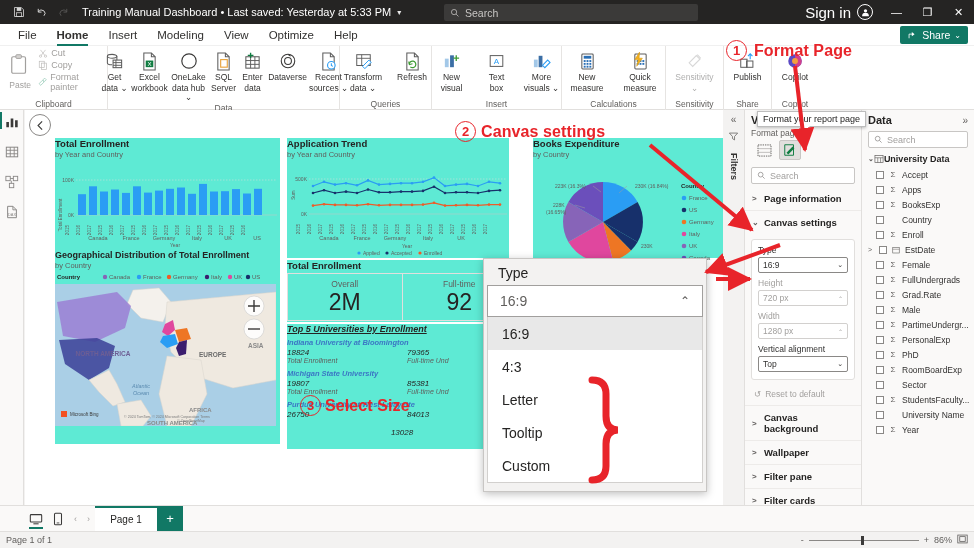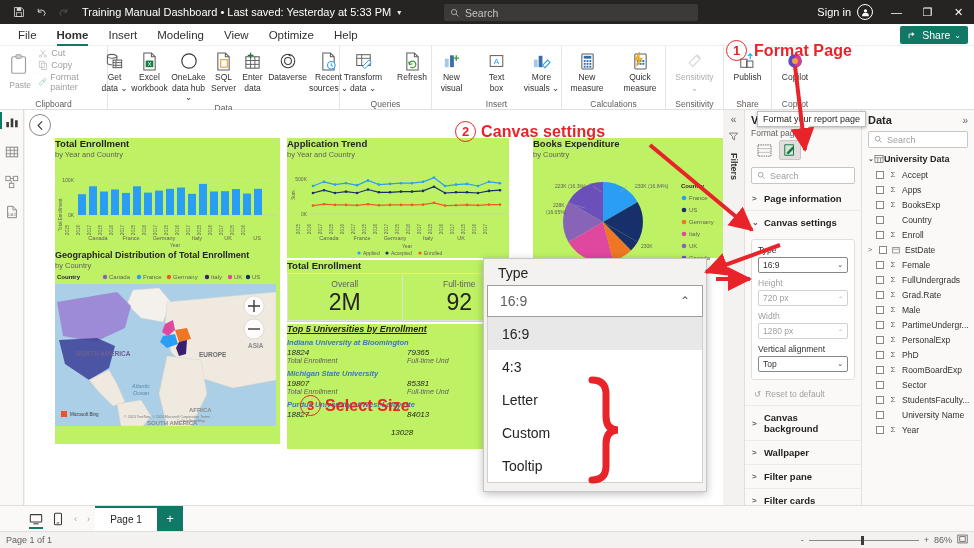--- a/index.html
+++ b/index.html
@@ -23,21 +23,21 @@
   .tb-ico { width:22px; height:22px; display:flex; align-items:center; justify-content:center; opacity:.92; }
   .tb-ico.dim { opacity:.4; }
   .tb-title { margin-left:8px; font-size:11px; white-space:nowrap; }
   .tb-caret { margin-left:6px; font-size:8px; opacity:.9; }
   .tb-search {
     position:absolute; left:444px; top:4px; width:254px; height:17px;
     background:#3b3a39; border-radius:2px; display:flex; align-items:center;
     padding:0 6px; color:#c8c6c4; font-size:10.5px; gap:5px;
   }
   .tb-right { position:absolute; right:0; top:0; height:24px; display:flex; align-items:center; }
-  .signin { font-size:11px; color:#fff; padding-right:6px; }
+  .signin { font-size:15px; color:#fff; padding-right:6px; }
   .acct { width:16px;height:16px;border-radius:50%;border:1.3px solid #fff; display:flex;align-items:center;justify-content:center; font-size:9px; margin-right:8px;}
   .wbtn { width:31px; height:24px; display:flex;align-items:center;justify-content:center; color:#fff; font-size:11px;}
 
   
   .menubar { height:22px; background:#fff; display:flex; align-items:center; padding-left:8px; position:relative; border-bottom:1px solid #f0f0f0;}
   .menu-item { padding:0 10px; height:22px; line-height:22px; font-size:11.5px; color:#323130; cursor:default; }
   .menu-item.active { font-weight:bold; position:relative; }
   .menu-item.active:after { content:""; position:absolute; left:10px; right:10px; bottom:0; height:2px; background:#117865; }
   .share-btn {
     position:absolute; right:6px; top:2px; height:18px; background:#117865; color:#fff;
@@ -67,21 +67,21 @@
   .rail .ri { width:16px; height:16px; display:flex; align-items:center; justify-content:center; opacity:.75;}
   .rail .ri.sel { opacity:1; }
   .rail-sel-bar { position:absolute; left:0; top:2px; width:2px; height:17px; background:#117865; }
 
   
   .canvas { position:absolute; left:25px; top:0; width:698px; height:410px; background:#ffffff; overflow:hidden; }
   .backbtn { position:absolute; left:4px; top:4px; width:22px;height:22px;border-radius:50%;border:1px solid #8a8886;
              display:flex;align-items:center;justify-content:center;color:#3b3a39; font-size:12px;}
   .report { position:absolute; left:30px; top:26px; width:668px; height:384px; }
 
-  .vis { position:absolute; background:#bef264; }
+  .vis { position:absolute; background:#5eead4; }
   .vis-title { font-size:9.5px; font-weight:bold; color:#252423; }
   .vis-sub { font-size:7.5px; color:#605e5c; margin-top:1px; }
 
   .axis-label { font-size:5px; fill:#605e5c; }
 
   
   .panebar { position:absolute; left:723px; top:0; width:22px; height:410px; background:#f3f2f1; border-right:1px solid #e1dfdd;
              display:flex; flex-direction:column; align-items:center; padding-top:4px; gap:6px;}
   .vtext { writing-mode:vertical-rl; font-size:9px; font-weight:bold; color:#323130; margin-top:3px;}
   .fmtpane { position:absolute; left:745px; top:0; width:117px; height:410px; background:#faf9f8; border-right:1px solid #e1dfdd; }
@@ -887,21 +887,21 @@
               <div>
                   <div style="font-size:8px;color:#252423;">85381</div>
                   <div style="font-size:7px;color:#605e5c;">Full-time Und</div>
                 </div>
             </div>
           </div>
           <div style="margin-top:5px;">
             <div style="font-size:7.5px; font-weight:bold; color:#3b76c4;">Purdue University at West Lafayette</div>
             <div style="display:flex; margin-top:1px;">
               <div style="width:120px">
-                  <div style="font-size:8px;color:#252423;">18827</div>
+                  <div style="font-size:8px;color:#252423;">26750</div>
                 </div>
               <div>
                   <div style="font-size:8px;color:#252423;">84013</div>
                 </div>
             </div>
           </div>
           <div style="font-size:8px; color:#252423; text-align:center; margin-top:9px;">13028</div>
         </div>
 
         <div style="position:absolute; left:0; top:381px; width:668px; height:3px; background:#f3f2f1;"></div>
@@ -1121,22 +1121,22 @@
   <div class="ddl">
     <div class="ddl-label">Type</div>
     <div class="ddl-input">
       <span>16:9</span>
       <span style="font-size:12px">⌃</span>
     </div>
     <div class="ddl-list">
       <div class="ddl-opt sel">16:9</div>
       <div class="ddl-opt">4:3</div>
       <div class="ddl-opt">Letter</div>
+      <div class="ddl-opt">Tooltip</div>
       <div class="ddl-opt">Custom</div>
-      <div class="ddl-opt">Tooltip</div>
     </div>
   </div>
 
   <div class="tooltip">Format your report page</div>
 
   <div class="anno" style="left:726px; top:40px; display:flex; align-items:center; gap:7px;">
     <div class="anno-num">1</div>
     <div class="anno-text">Format Page</div>
   </div>
   <div class="anno" style="left:455px; top:121px; display:flex; align-items:center; gap:5px;">

